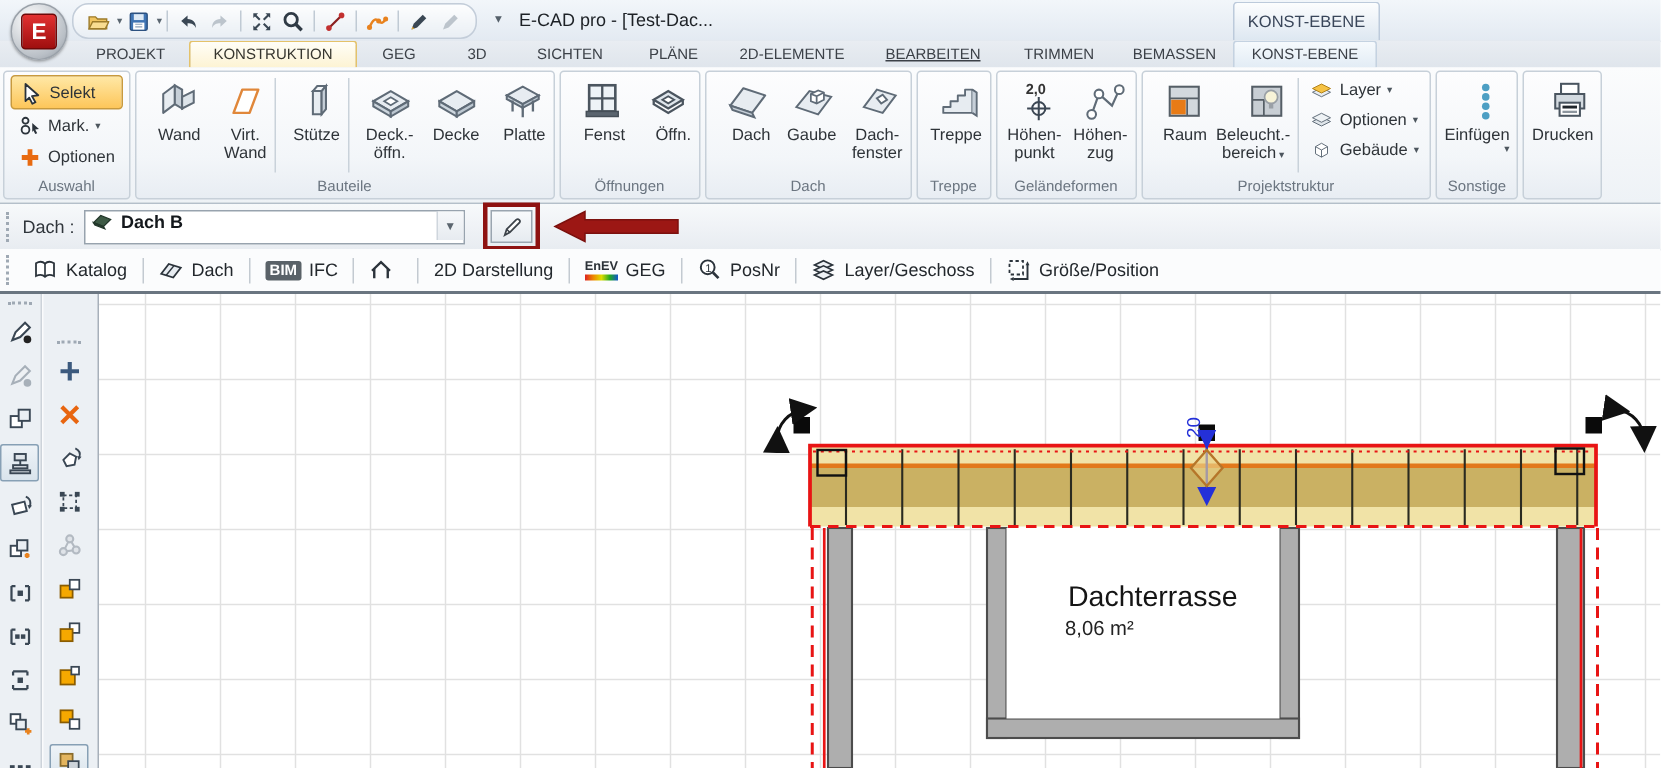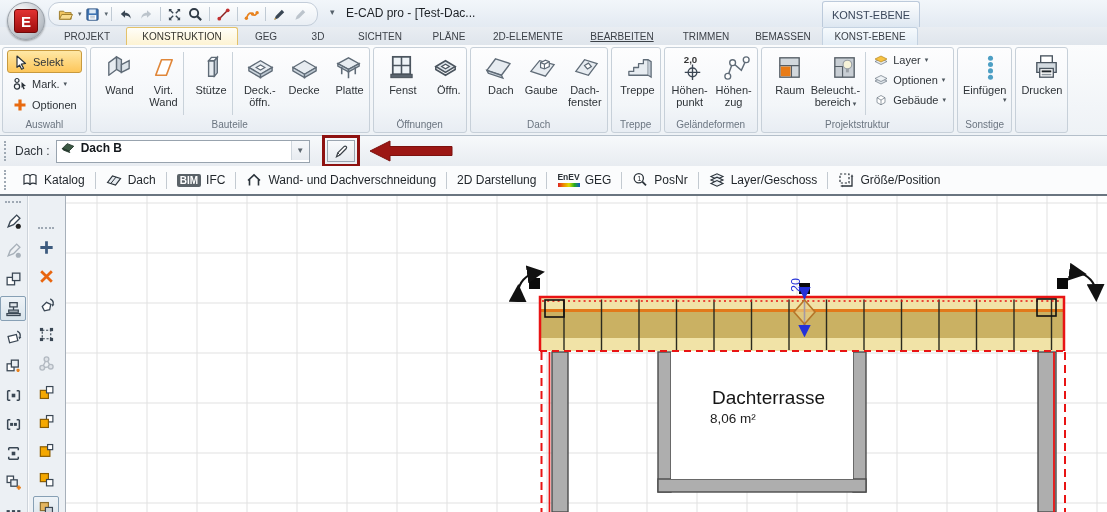--- a/index.html
+++ b/index.html
@@ -531,21 +531,20 @@
         <span>IFC</span>
       </div>
       <div class="tsep"></div>
       <div class="titem">
         <span class="tic">
           <svg viewBox="0 0 16 16" xmlns="http://www.w3.org/2000/svg">
             <path d="M2 8.5 L8 2.8 L14 8.5" fill="none" stroke="#2b333b" stroke-width="1.6"></path>
             <path d="M3.5 7.2 L3.5 13.5 M12.5 7.2 L12.5 13.5" stroke="#2b333b" stroke-width="1.6"></path>
           </svg>
         </span>
-        <span>Wand- und Dachverschneidung</span>
       </div>
       <div class="tsep"></div>
       <div class="titem">
         <span>2D Darstellung</span>
       </div>
       <div class="tsep"></div>
       <div class="titem">
         <span class="enevwrap">
           <span class="et">EnEV</span>
           <span class="eb"></span>

